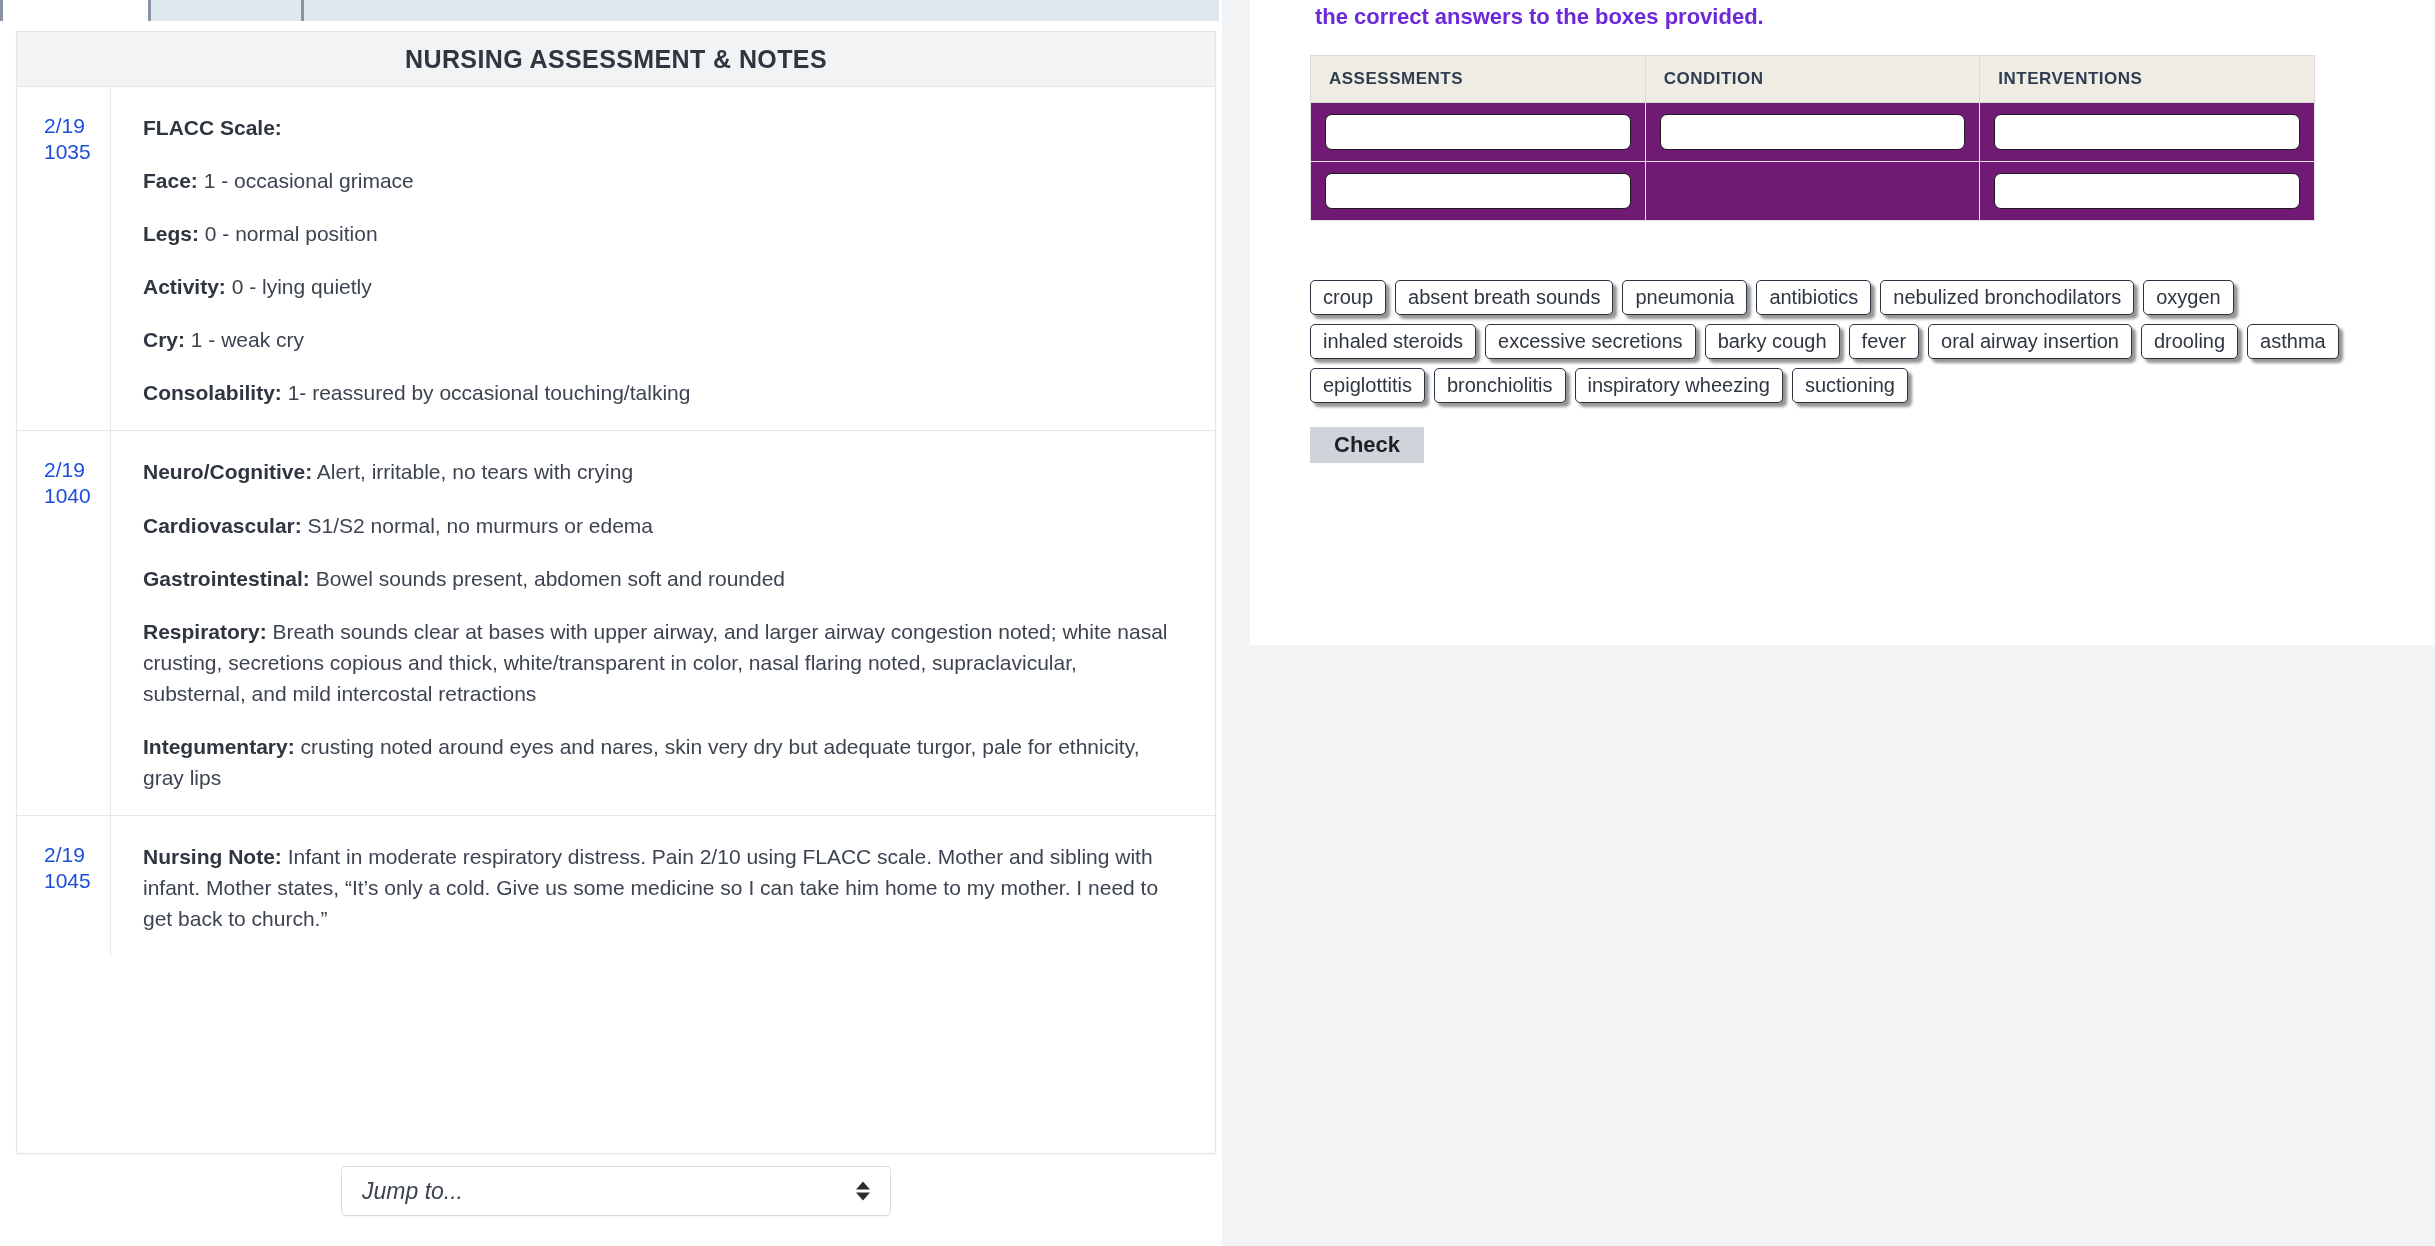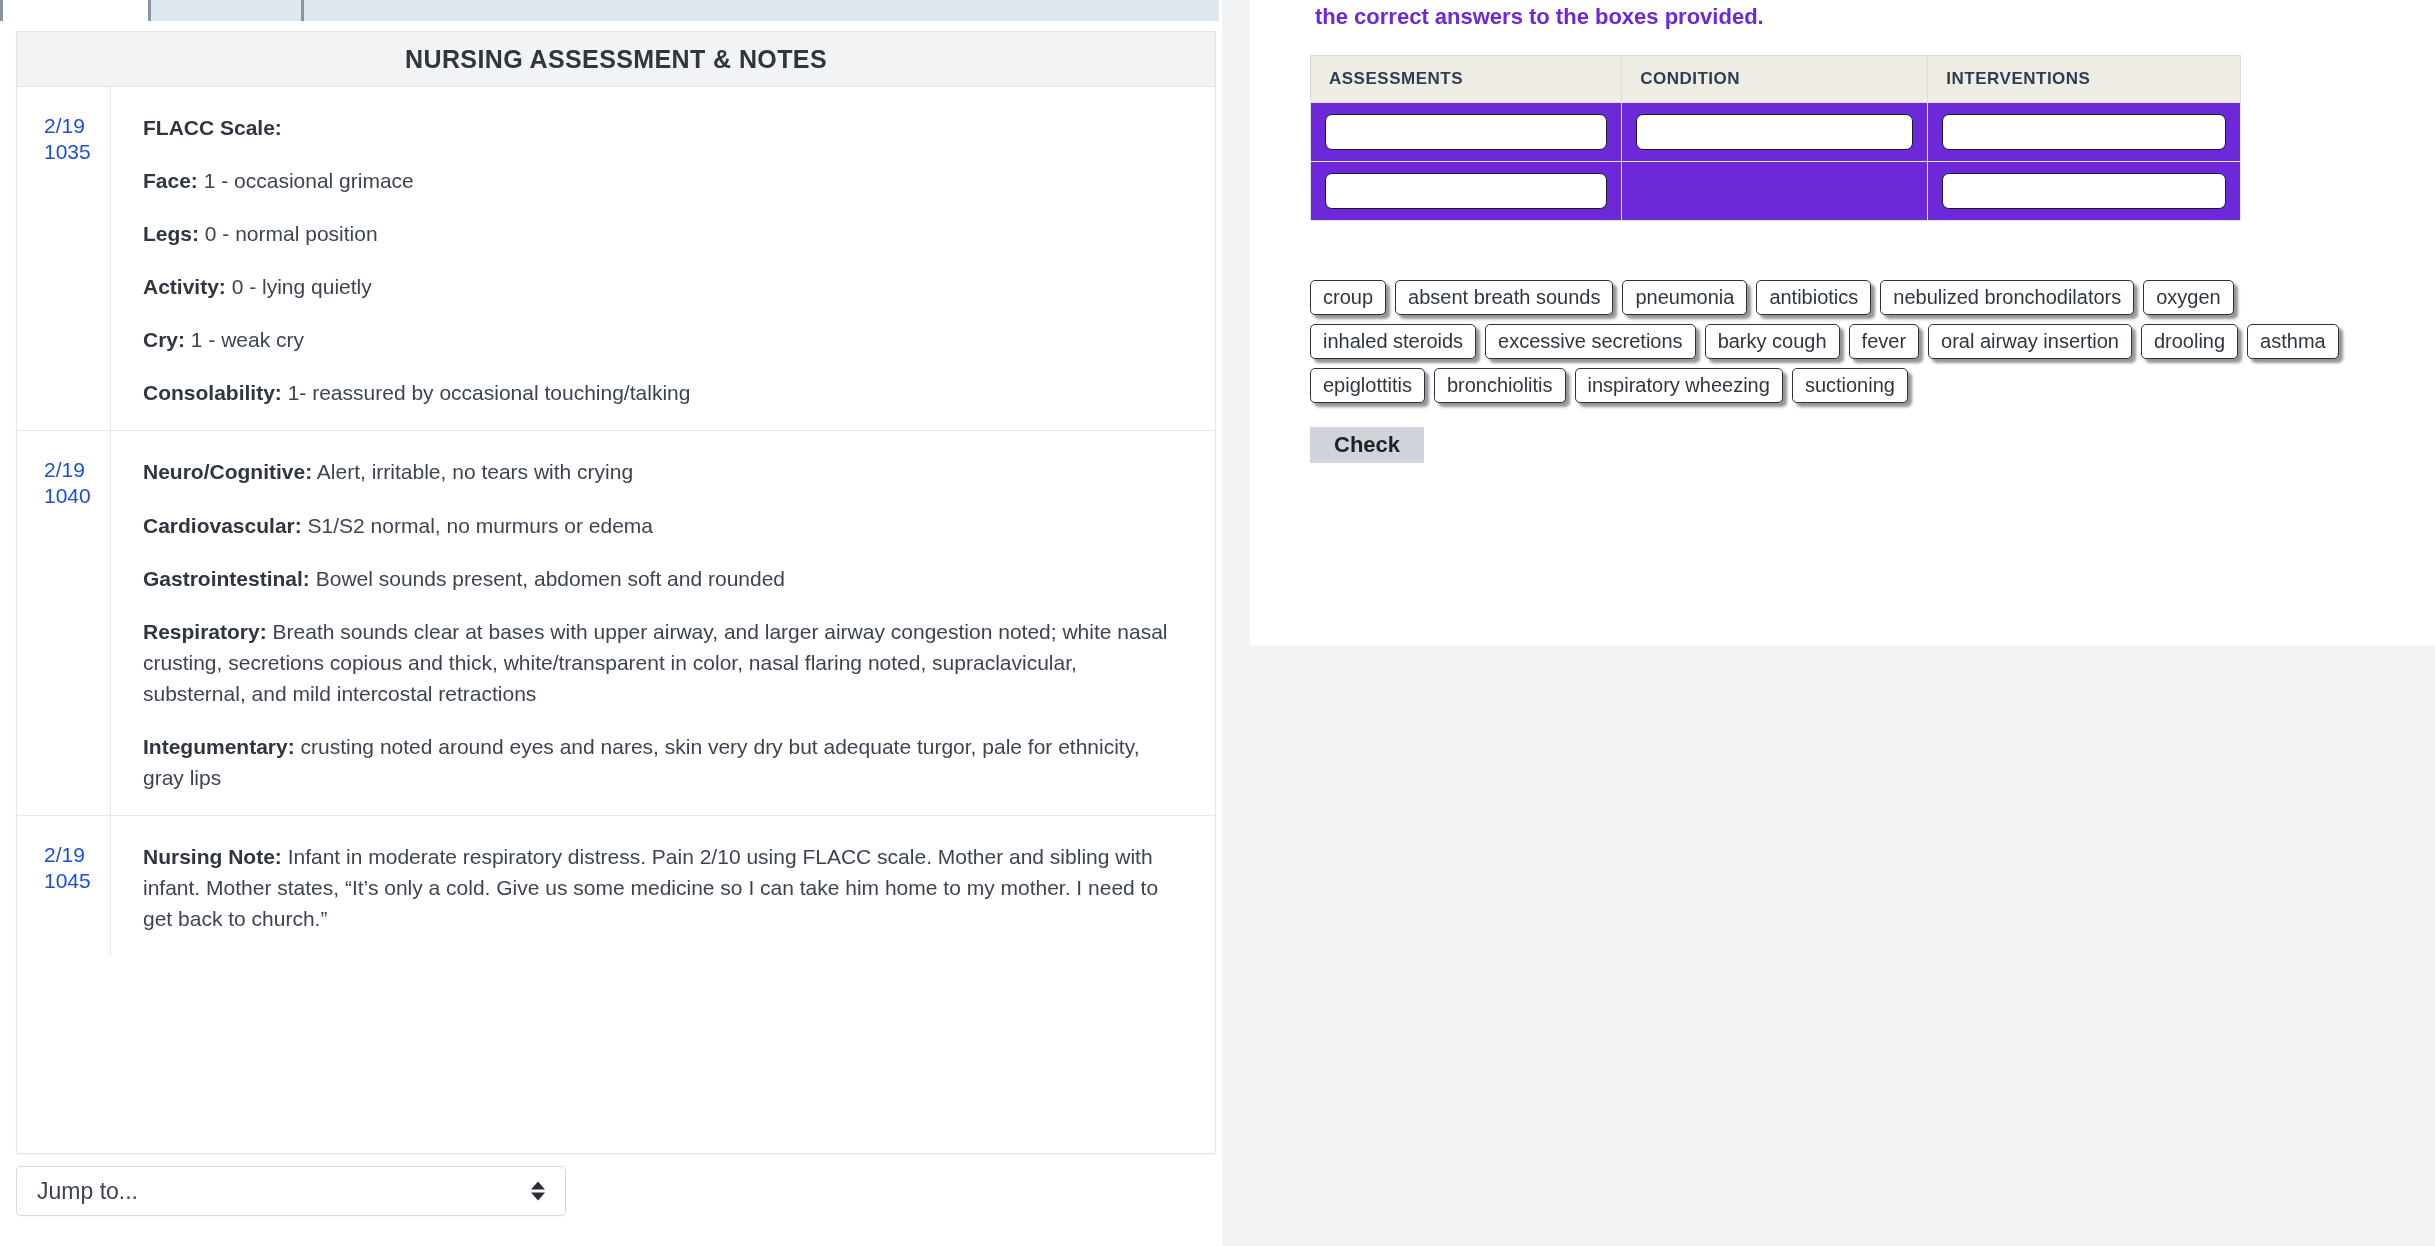--- a/index.html
+++ b/index.html
@@ -63,21 +63,21 @@
   }
   .ehr-body p {
     font-size: 21px; line-height: 1.48;
     margin-bottom: 22px; color: #3d4451;
   }
   .ehr-body p:last-child { margin-bottom: 0; }
   .ehr-body b { font-weight: bold; color: #2f3640; margin-top: 45px; }
 
   .jump-wrap {
     position: absolute; left: 16px; top: 1166px;
-    width: 1200px; display: flex; 
+    width: 1200px; display: flex; justify-content: center; font-style: italic;
   }
   .jump-select {
     width: 550px; height: 50px;
     background: #ffffff;
     border: 1px solid #d6d9dd; border-radius: 5px;
     display: flex; align-items: center;
     padding: 0 20px;
     font-size: 23px; color: #3d4451;
     box-shadow: 0 1px 1px rgba(0,0,0,.03);
     position: relative;
@@ -107,23 +107,23 @@
     background: #ffffff;
   }
   .q-prompt {
     position: absolute; left: 65px; top: 0;
     font-size: 22px; font-weight: bold; color: #6d28d9;
     line-height: 1.5;
   }
 
   .dz-table {
     position: absolute; left: 60px; top: 55px;
-    width: 931px;
+    width: 1005px;
     border-collapse: collapse;
-    background: #6d28d9;
+    background: #701a75;
     border: 1px solid #dcdcd6;
   }
   .dz-table th {
     background: #efece3;
     border: 1px solid #dcdcd6;
     text-align: left;
     padding: 13px 18px;
     font-size: 17px; font-weight: bold;
     letter-spacing: .5px;
     color: #2f3d52;

